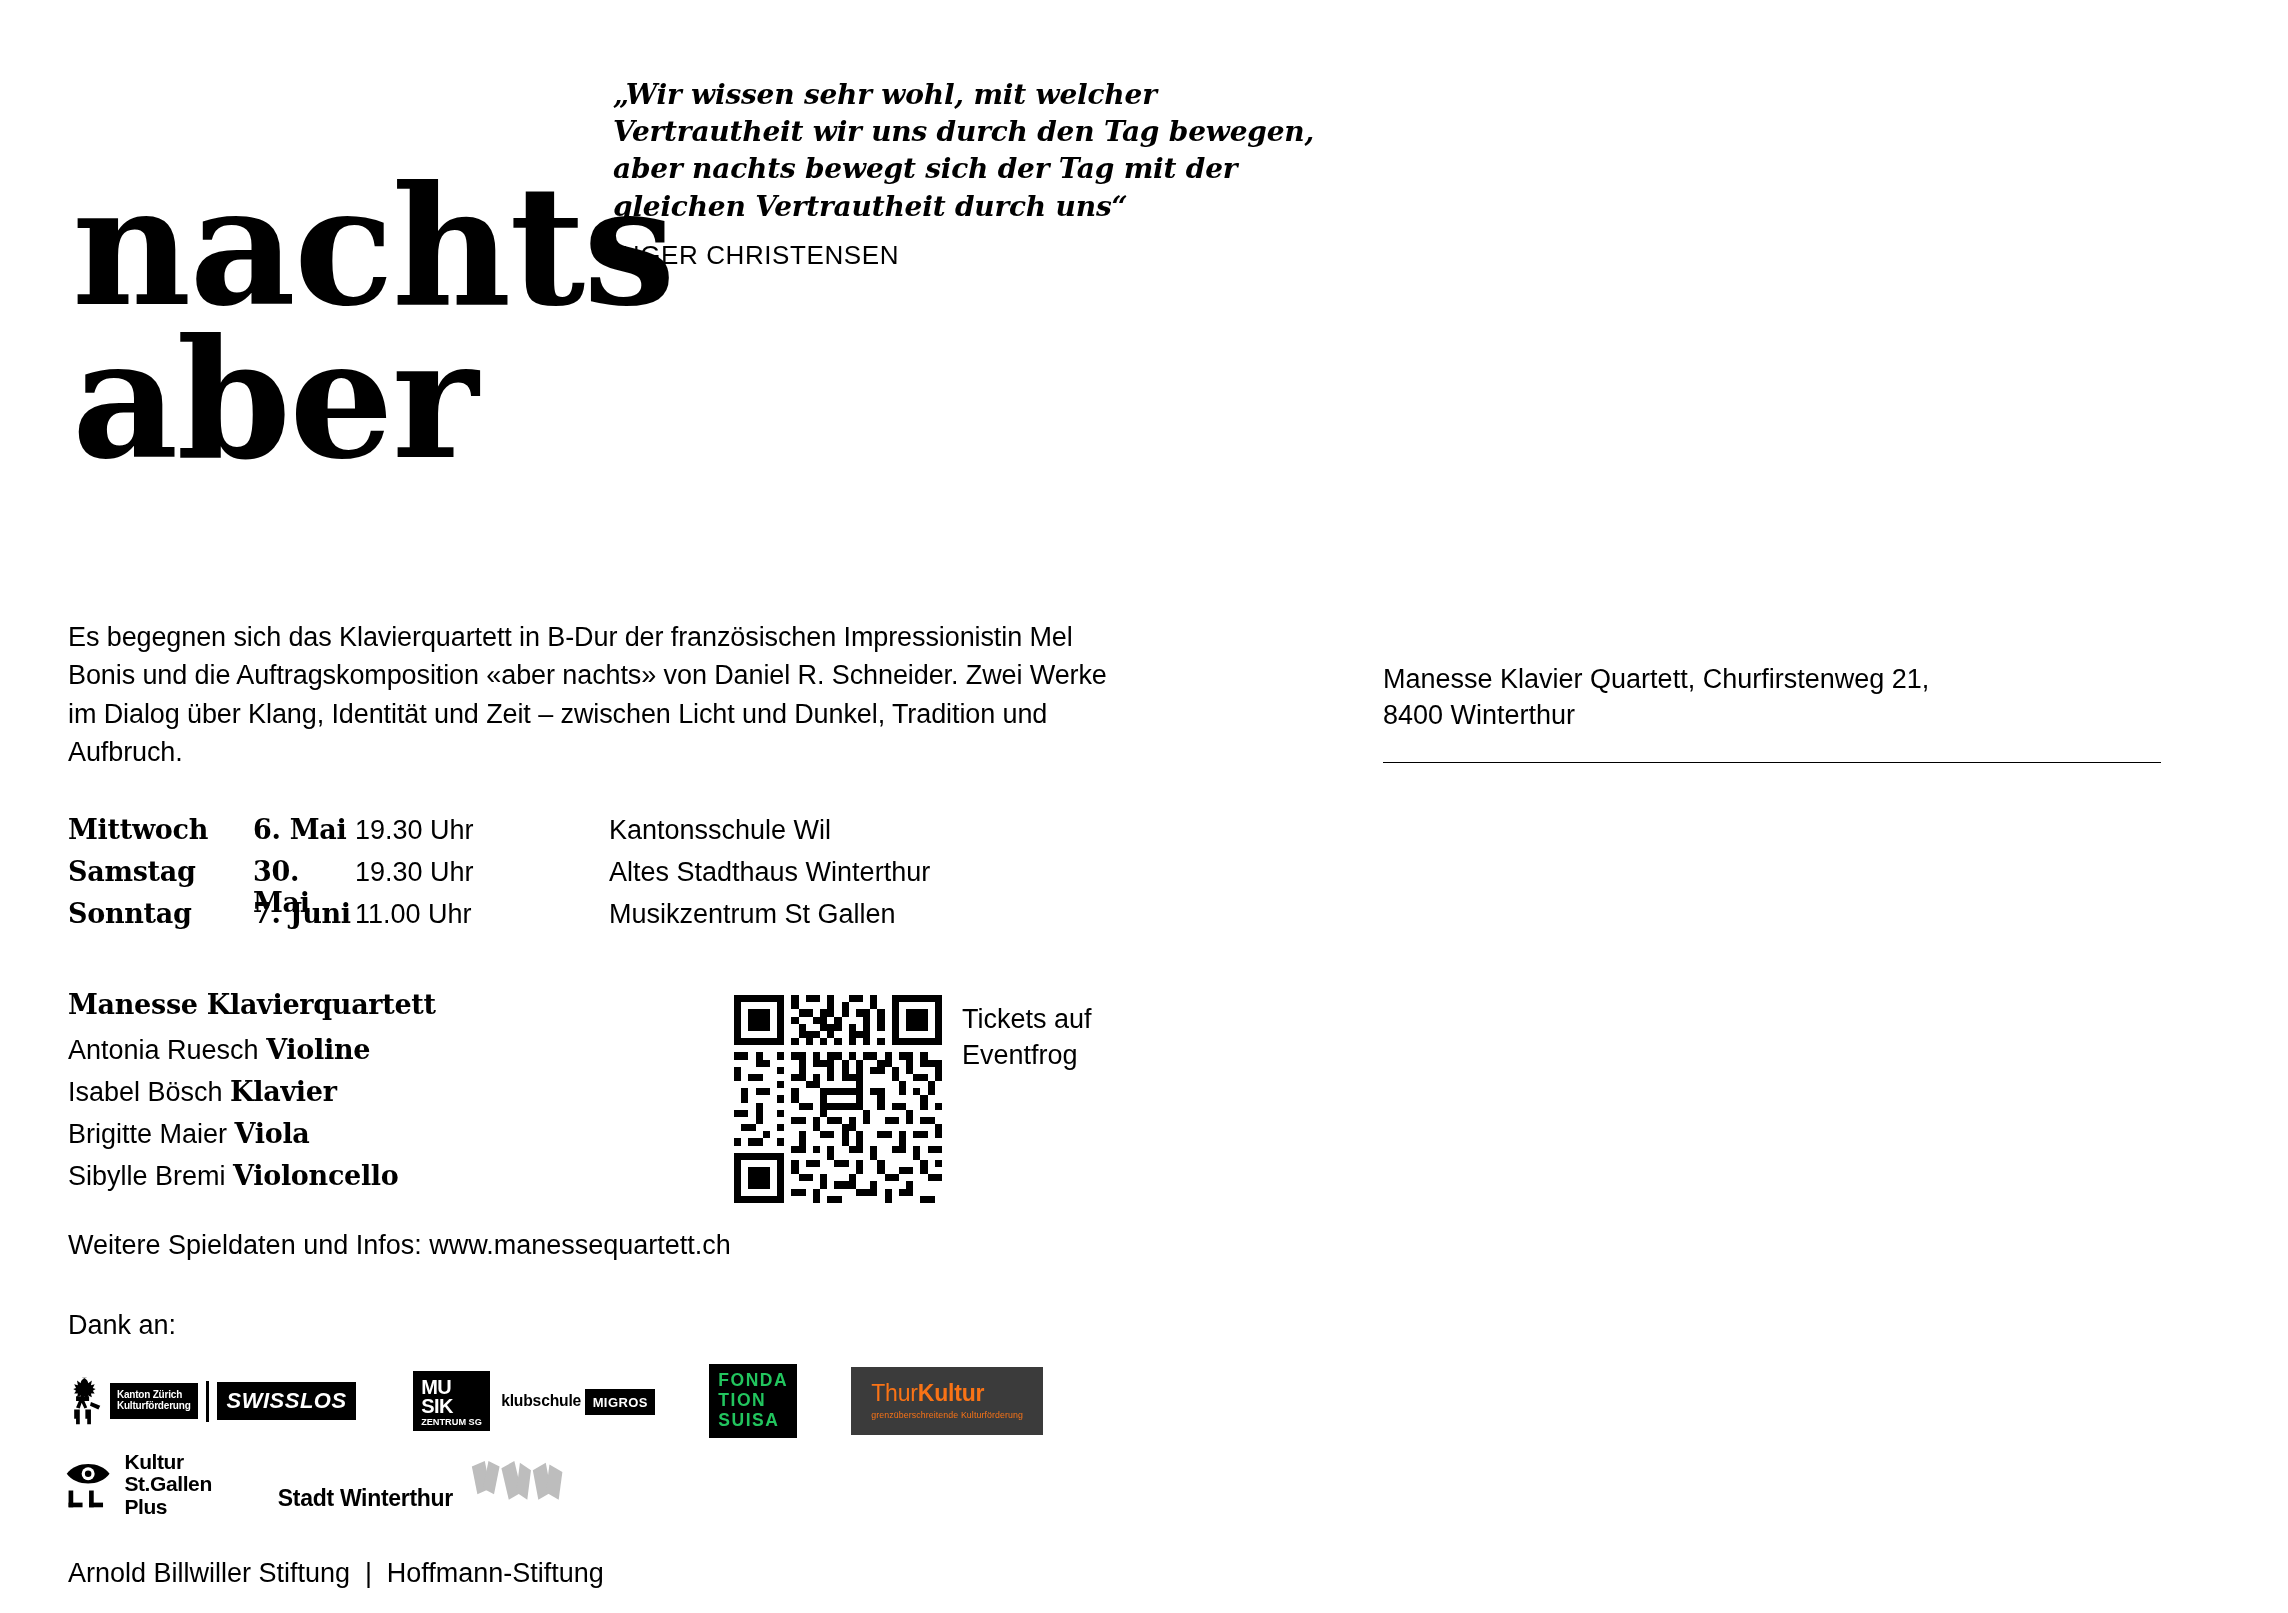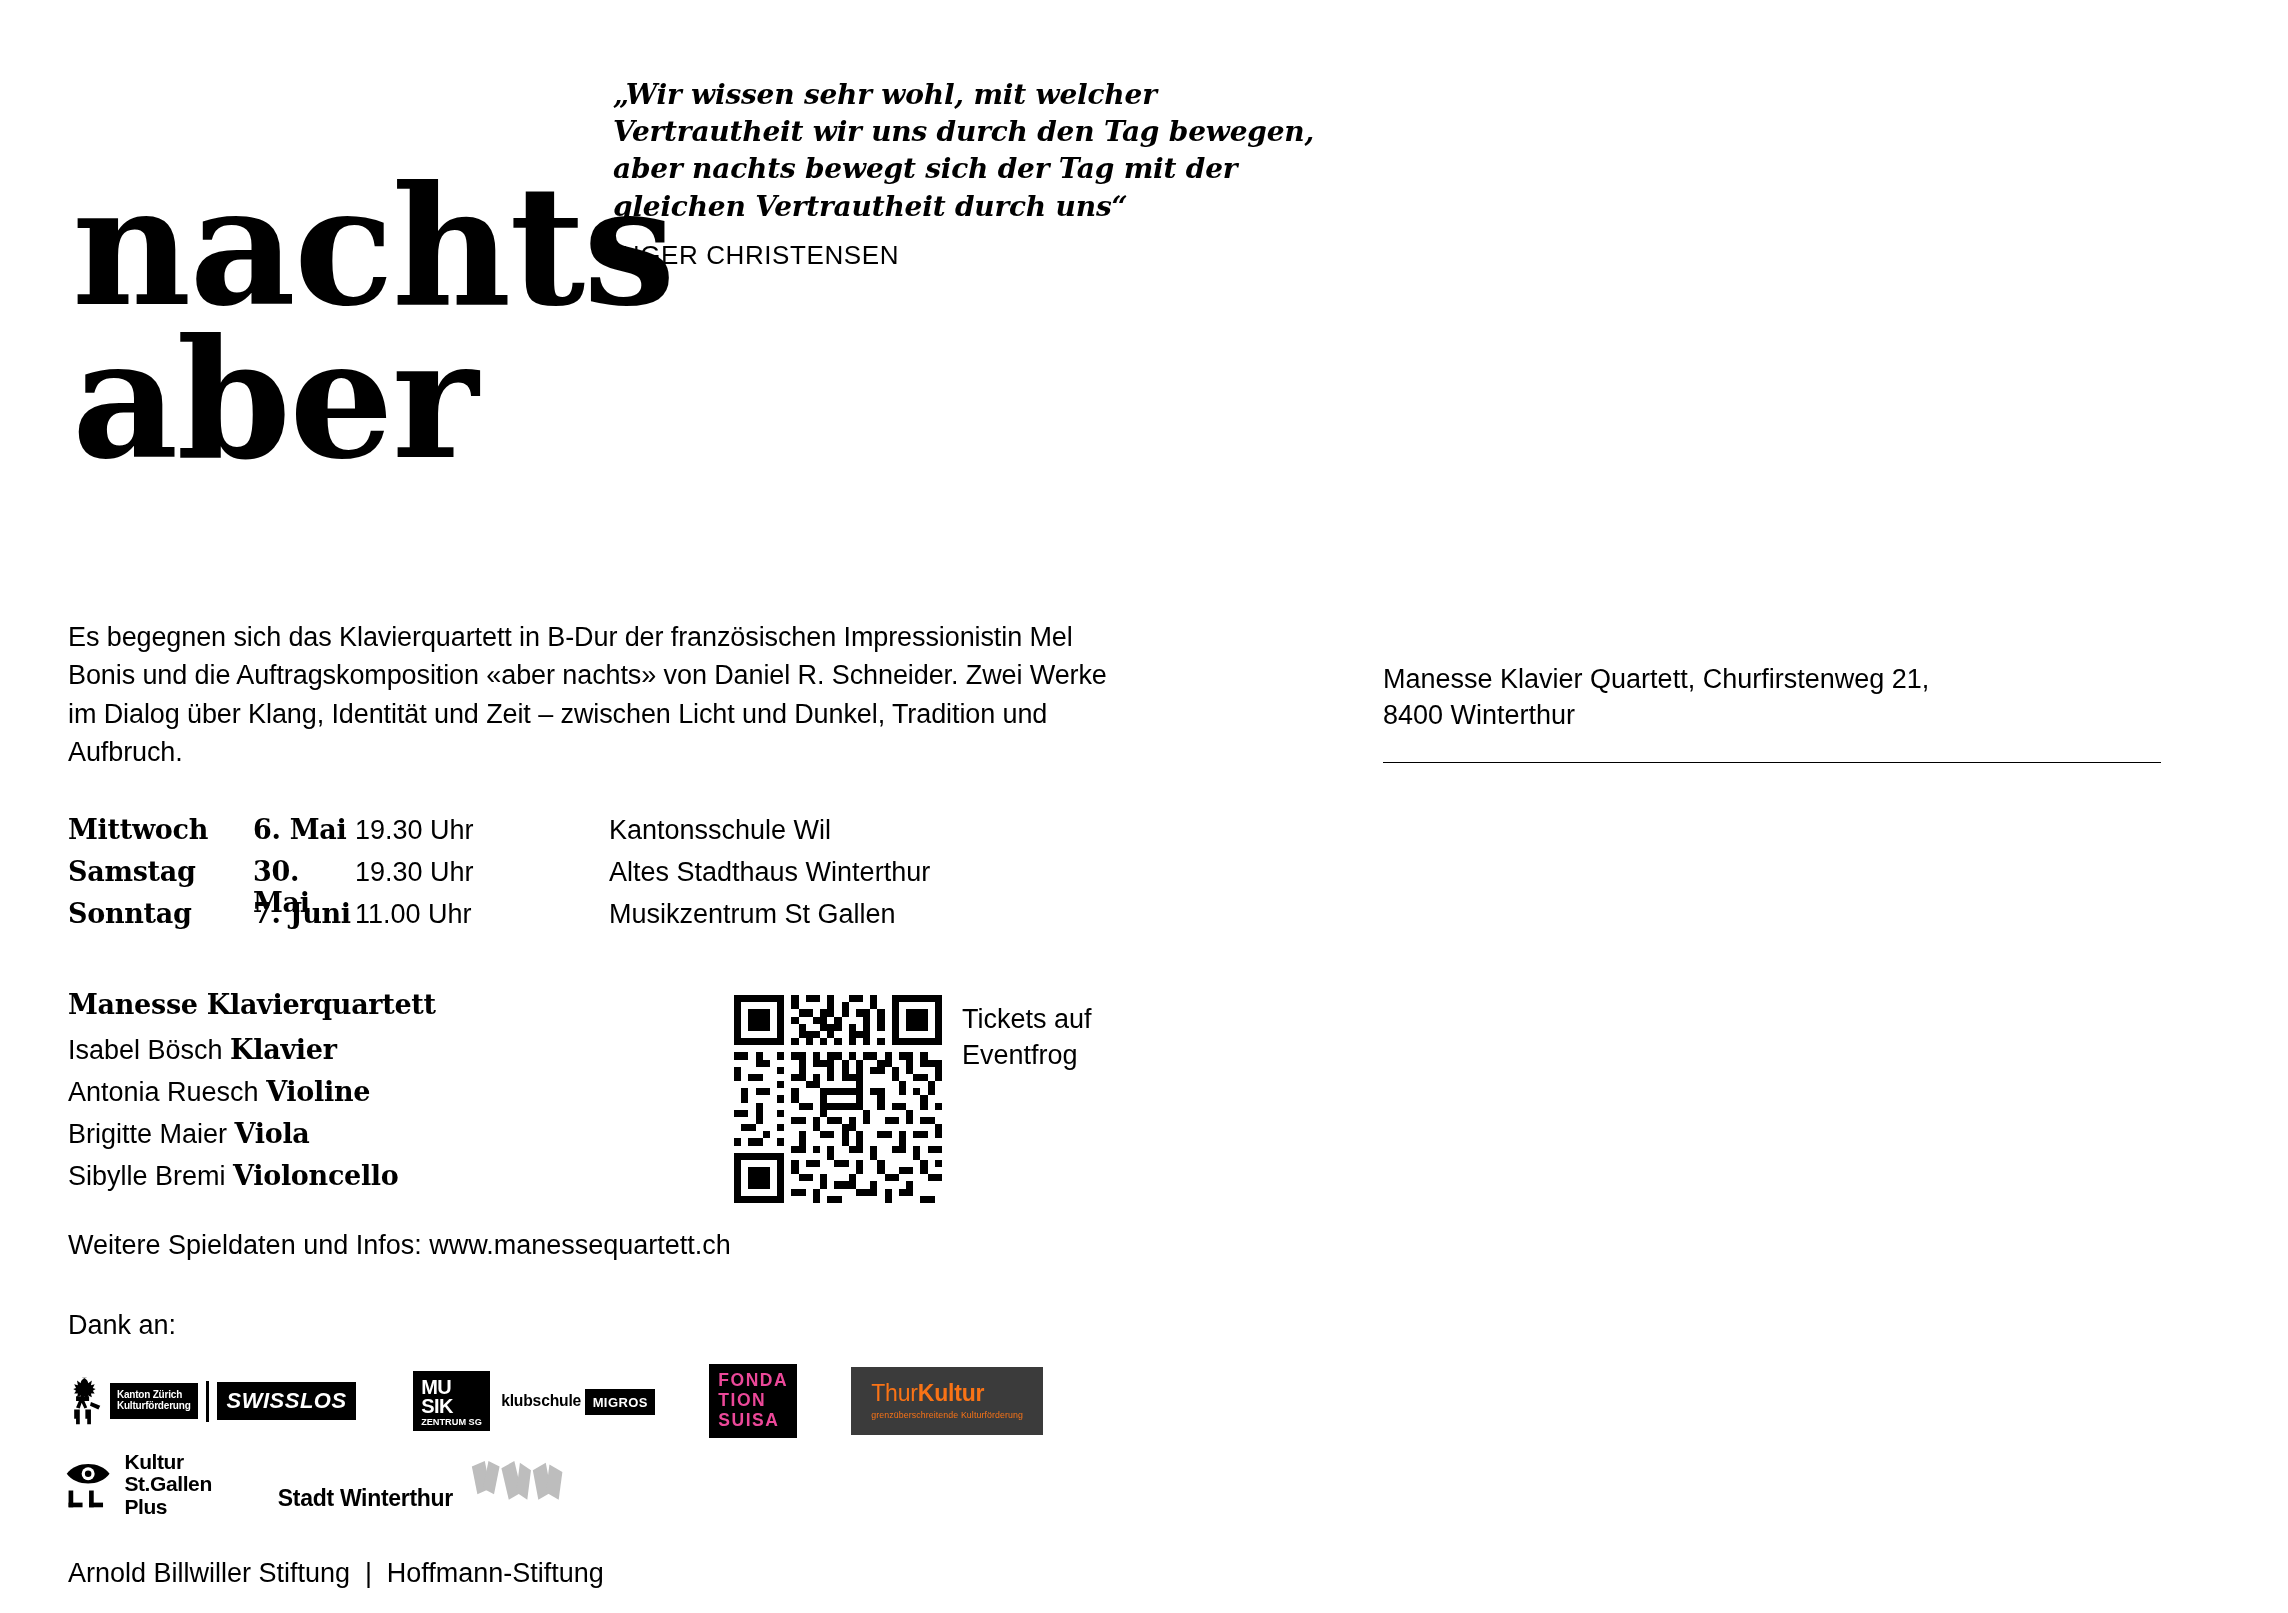--- a/index.html
+++ b/index.html
@@ -254,21 +254,21 @@
     color: #fff;
     font-size: 13px;
     font-weight: 700;
     padding: 5.5px 7.4px;
     letter-spacing: 0.4px;
   }
 
   .logo-fond {
     margin-left: 54px;
     background: #000;
-    color: #ec4899;
+    color: #22c55e;
     font-weight: 700;
     font-size: 17.5px;
     line-height: 1.12;
     letter-spacing: 1.5px;
     padding: 7.4px 9.2px 8.3px 9.2px;
   }
 
   .logo-thur {
     margin-left: 54px;
     background: #3b3b3b;
@@ -378,26 +378,26 @@
       <div class="date-day">Sonntag</div>
       <div class="date-num">7. Juni</div>
       <div class="date-time">11.00 Uhr</div>
       <div class="date-venue">Musikzentrum St Gallen</div>
     </div>
   </div>
 
   <div class="ensemble">
     <div class="ensemble-title">Manesse Klavierquartett</div>
     <div class="member">
+      <span>Antonia Ruesch</span>
+      <span class="role">Violine</span>
+    </div>
+    <div class="member">
       <span>Isabel Bösch</span>
       <span class="role">Klavier</span>
-    </div>
-    <div class="member">
-      <span>Antonia Ruesch</span>
-      <span class="role">Violine</span>
     </div>
     <div class="member">
       <span>Brigitte Maier</span>
       <span class="role">Viola</span>
     </div>
     <div class="member">
       <span>Sibylle Bremi</span>
       <span class="role">Violoncello</span>
     </div>
   </div>

